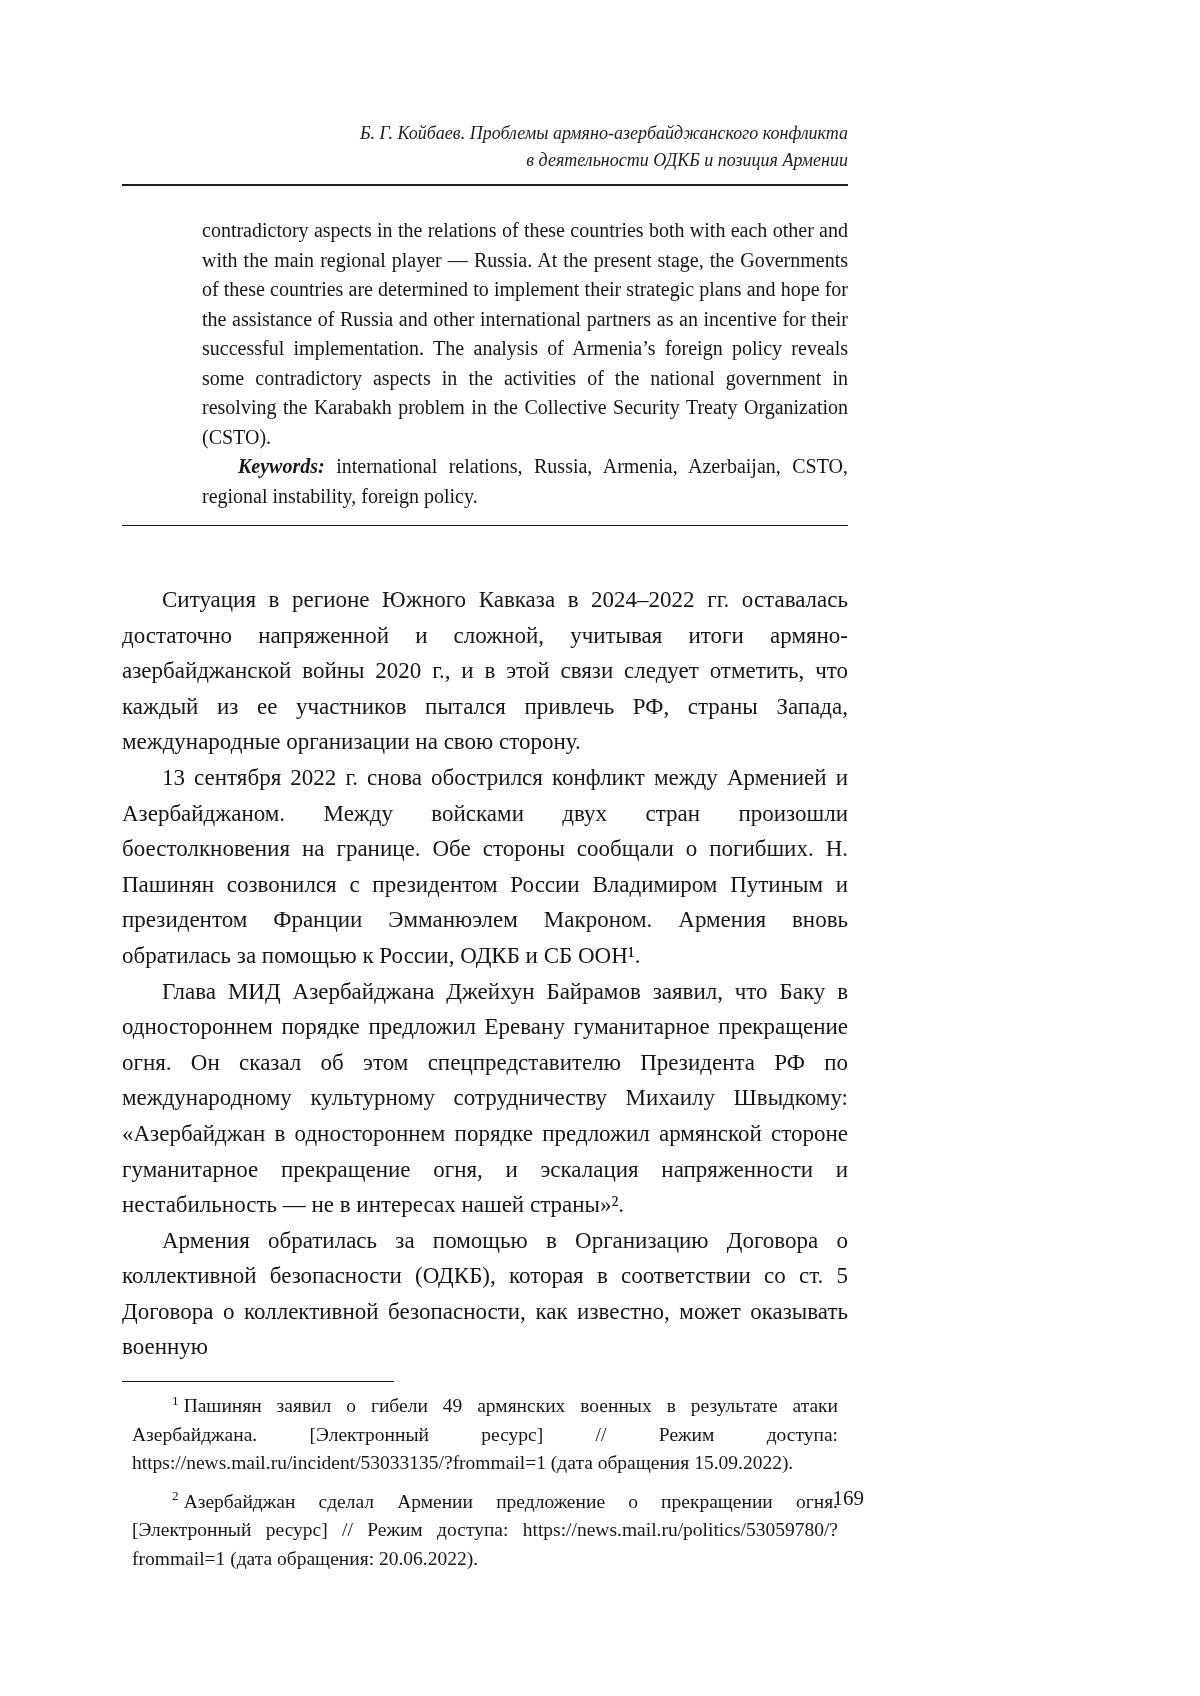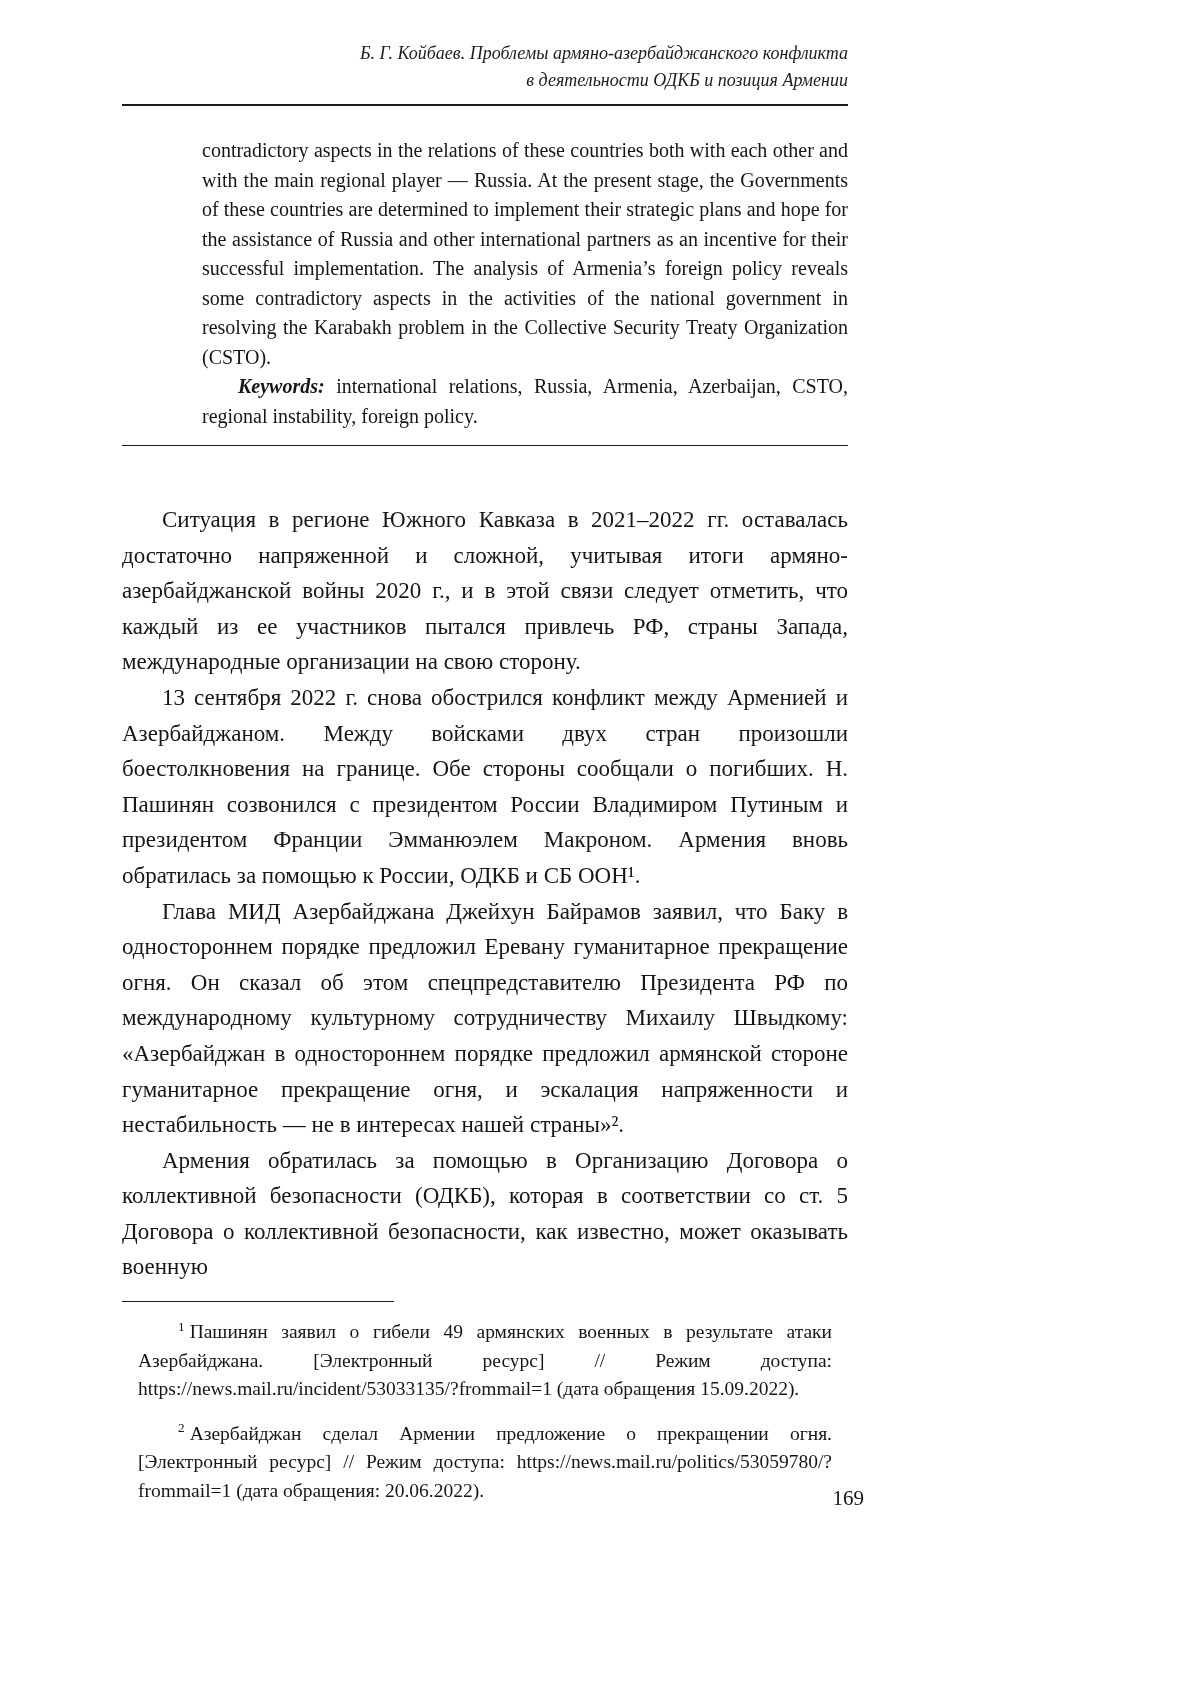--- a/index.html
+++ b/index.html
@@ -7,21 +7,21 @@
     width: 1200px;
     height: 1696px;
     background: #ffffff;
     color: #161616;
     font-family: "Liberation Serif", serif;
   }
   .page {
     position: relative;
     width: 1060px;
     height: 1696px;
-    padding: 40px 212px 0 122px;
+    padding: 120px 212px 0 122px;
     box-sizing: border-box;
     overflow: hidden;
   }
   
   .running-header {
     text-align: right;
     font-style: italic;
     font-size: 18px;
     line-height: 27px;
     color: #1c1c1c;
@@ -62,21 +62,21 @@
     line-height: 28.6px;
     text-align: justify;
     hyphens: auto;
   }
   .footnote-rule {
     border: 0;
     border-top: 1.5px solid #1c1c1c;
     width: 272px;
     margin: 0 0 8px 0;
   }
-  .footnote { text-indent: 40px; margin: 16px; }
+  .footnote { text-indent: 40px; margin: 10px; }
   .footnote sup {
     font-size: 0.68em;
     line-height: 0;
     margin-right: 5px;
   }
   .page-number {
     position: absolute;
     right: 196px;
     top: 1486px;
     font-size: 21px;
@@ -99,21 +99,21 @@
   <section class="abstract">
     <p class="abstract-text" lang="en">contradictory aspects in the relations of these countries both with each other and with the main regional player — Russia. At the present stage, the Governments of these countries are determined to implement their strategic plans and hope for the assistance of Russia and other international partners as an incentive for their successful implementation. The analysis of Armenia’s foreign policy reveals some contradictory aspects in the activities of the national government in resolving the Karabakh problem in the Collective Security Treaty Organization (CSTO).</p>
     <p class="keywords" lang="en">
       <span class="kw-label">Keywords:</span><span> international relations, Russia, Armenia, Azerbaijan, CSTO, regional instability, foreign policy.</span>
     </p>
   </section>
 
   <hr class="abstract-rule">
 
   <main class="body-text">
-    <p class="body-para" lang="ru">Ситуация в регионе Южного Кавказа в 2021–2022 гг. оставалась достаточно напряженной и сложной, учитывая итоги армяно-азербайджанской войны 2020 г., и в этой связи следует отметить, что каждый из ее участников пытался привлечь РФ, страны Запада, международные организации на свою сторону.</p>
+    <p class="body-para" lang="ru">Ситуация в регионе Южного Кавказа в 2024–2022 гг. оставалась достаточно напряженной и сложной, учитывая итоги армяно-азербайджанской войны 2020 г., и в этой связи следует отметить, что каждый из ее участников пытался привлечь РФ, страны Запада, международные организации на свою сторону.</p>
     <p class="body-para" lang="ru">13 сентября 2022 г. снова обострился конфликт между Арменией и Азербайджаном. Между войсками двух стран произошли боестолкновения на границе. Обе стороны сообщали о погибших. Н. Пашинян созвонился с президентом России Владимиром Путиным и президентом Франции Эмманюэлем Макроном. Армения вновь обратилась за помощью к России, ОДКБ и СБ ООН¹.</p>
     <p class="body-para" lang="ru">Глава МИД Азербайджана Джейхун Байрамов заявил, что Баку в одностороннем порядке предложил Еревану гуманитарное прекращение огня. Он сказал об этом спецпредставителю Президента РФ по международному культурному сотрудничеству Михаилу Швыдкому: «Азербайджан в одностороннем порядке предложил армянской стороне гуманитарное прекращение огня, и эскалация напряженности и нестабильность — не в интересах нашей страны»².</p>
     <p class="body-para" lang="ru">Армения обратилась за помощью в Организацию Договора о коллективной безопасности (ОДКБ), которая в соответствии со ст. 5 Договора о коллективной безопасности, как известно, может оказывать военную</p>
   </main>
 
   <div class="footnotes">
     <hr class="footnote-rule">
     <p class="footnote" lang="ru">
       <sup>1</sup><span>Пашинян заявил о гибели 49 армянских военных в результате атаки Азербайджана. [Электронный ресурс] // Режим доступа: https://news.mail.ru/incident/53033135/?frommail=1 (дата обращения 15.09.2022).</span>
     </p>

